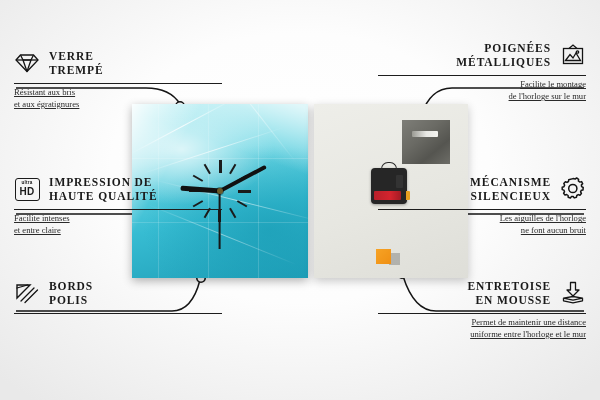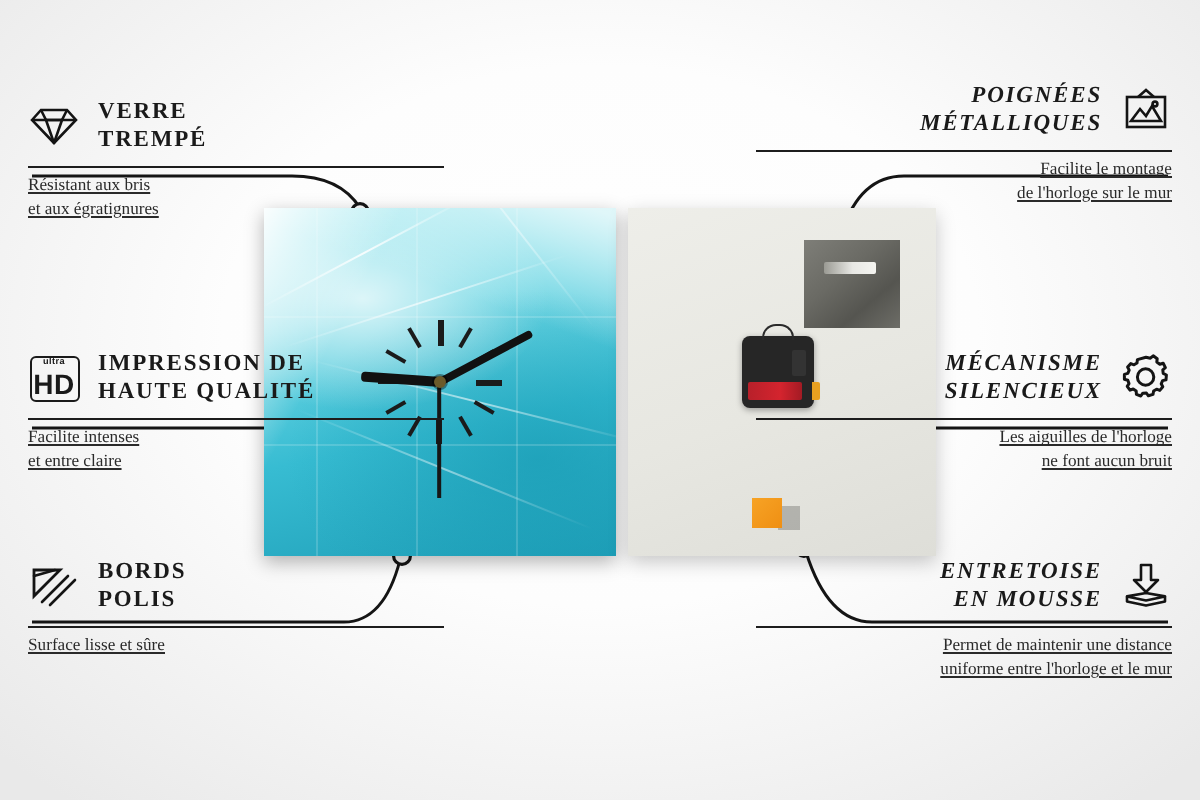--- a/index.html
+++ b/index.html
@@ -185,21 +185,21 @@
   }
   .feature.left  { left: 14px;  text-align: left; }
   .feature.right { right: 14px; text-align: right; }
 
   .feat-head {
     display: flex;
     align-items: center;
     gap: 9px;
     min-height: 34px;
   }
-  .feature.right .feat-head { flex-direction: row-reverse; font-style: italic; }
+  .feature.right .feat-head { flex-direction: row-reverse; }
 
   .feat-title {
     font-family: "Liberation Serif", serif;
     font-weight: bold;
     font-size: 11.5px;
     letter-spacing: 0.9px;
     line-height: 1.25;
     color: #1a1a1a;
     text-transform: uppercase;
   }
@@ -237,21 +237,21 @@
   }
   .hd-badge .u {
     font-family: "Liberation Sans", sans-serif;
     font-size: 4.6px;
     font-weight: bold;
     letter-spacing: 0.2px;
     color: #1a1a1a;
   }
   .hd-badge .hd {
     font-family: "Liberation Sans", sans-serif;
-    font-size: 14px;
+    font-size: 10px;
     font-weight: bold;
     letter-spacing: 0.3px;
     color: #1a1a1a;
     margin-top: 1px;
   }
 
   
   #f-verre      { top: 46px; }
   #f-impression { top: 172px; }
   #f-bords      { top: 276px; }
@@ -414,23 +414,20 @@
             <path d="M3 6 L13.5 3"></path>
           </g>
         </svg>
       </div>
       <div class="feat-title">
         <div>BORDS</div>
         <div>POLIS</div>
       </div>
     </div>
     <div class="feat-rule"></div>
-    <div class="feat-desc">
-      <div>Surface lisse et sûre</div>
-    </div>
   </div>
 
   <div class="feature right" id="f-poignees">
     <div class="feat-head">
       <div class="icon-box">
         <svg width="26" height="22" viewBox="0 0 26 22">
           <g fill="none" stroke="#141414" stroke-width="1.3">
             <path d="M9 4.5 L13 1 L17 4.5"></path>
             <rect x="3.5" y="4.5" width="19" height="15"></rect>
             <path d="M5.5 16.5 L10 10.5 L13 14 L16 9 L20.5 16.5 Z"></path>

